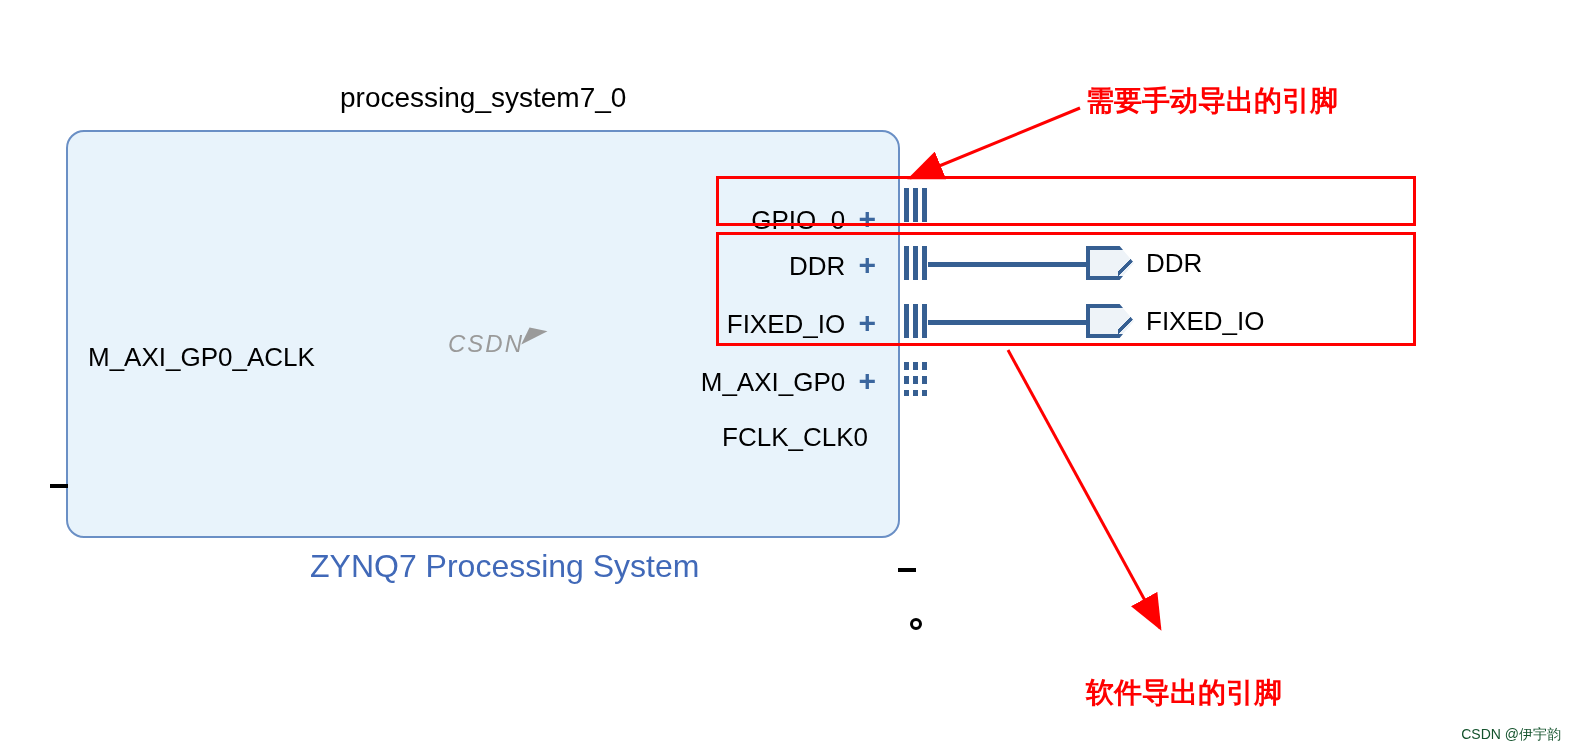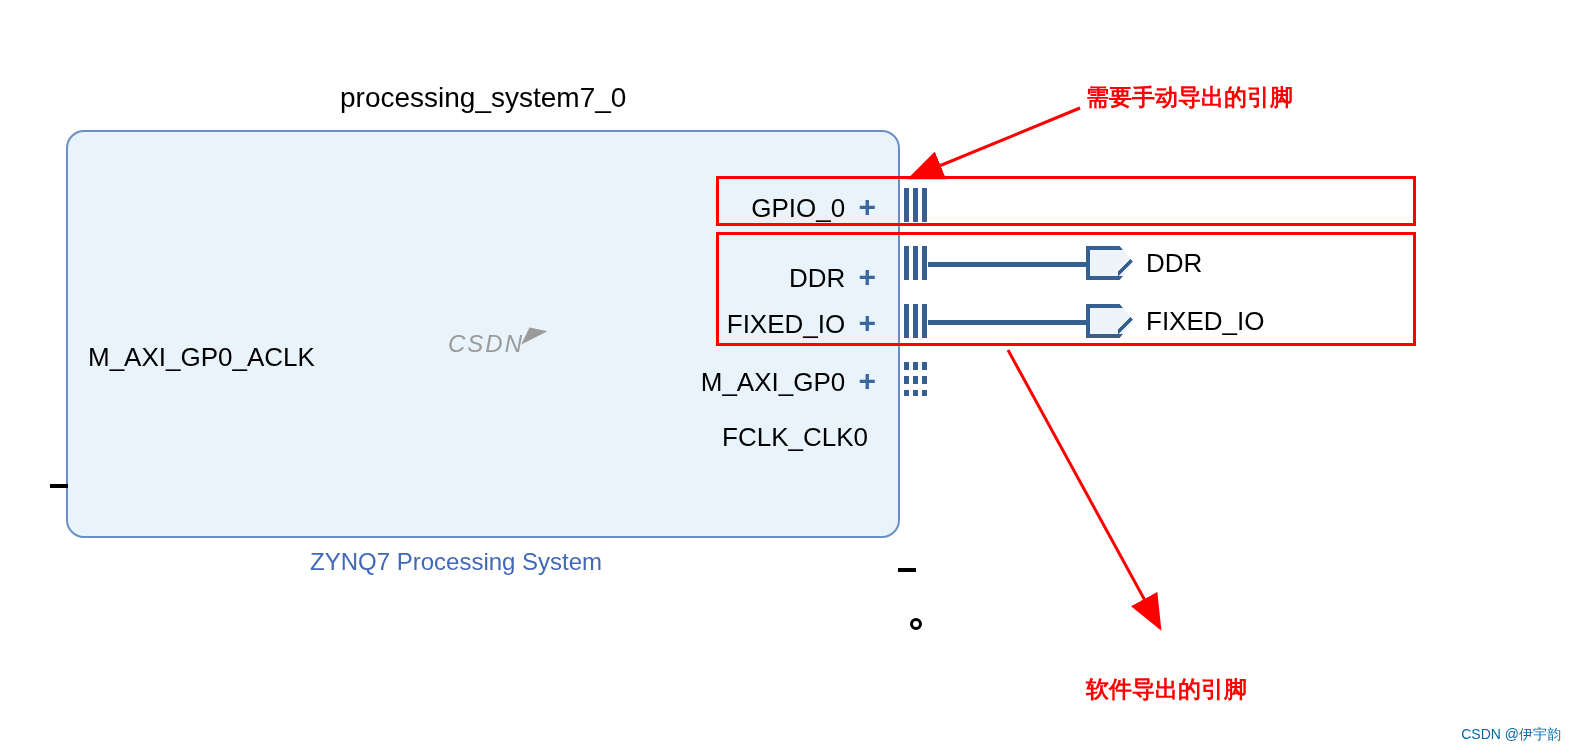--- a/index.html
+++ b/index.html
@@ -1,20 +1,20 @@
 <!DOCTYPE html>
 <html><head>
   <meta charset="utf-8">
   <style>
     * { box-sizing: border-box; margin: 0; padding: 0; }
     body { font-family: Arial, "Microsoft YaHei", sans-serif; background: #fff; width: 1579px; height: 754px; position: relative; }
     .canvas { position: relative; width: 100%; height: 100%; padding-left: 20px; }
     
     .block-title { position: absolute; font-size: 28px; color: #000; }
-    .block-subtitle { position: absolute; font-size: 24px; color: #4169b8; }
+    .block-subtitle { position: absolute; font-size: 32px; color: #4169b8; }
     
     .ip-block {
       position: absolute;
       background: #e8f3fb;
       border: 2px solid #6a8fc5;
       border-radius: 18px;
     }
     
     .port-left { position: absolute; left: 20px; font-size: 26px; color: #000; }
     .port-right { position: absolute; right: 22px; font-size: 26px; color: #000; text-align: right; }
@@ -43,23 +43,23 @@
       clip-path: polygon(0% 0%, 70% 0%, 100% 50%, 70% 100%, 0% 100%);
       border-right: none;
       position: relative;
     }
     .pentagon::after{
       content:""; position:absolute; right:-4px; top:-4px; width:20px; height:calc(100% + 8px);
       background: linear-gradient(135deg, transparent 48%, #365f92 48% 56%, transparent 56%);
     }
     
     .ann-red { position: absolute; border: 3px solid #ff0000; }
-    .label-red { position: absolute; color: #ff0000; font-weight: bold; font-size: 23px; }
+    .label-red { position: absolute; color: #ff0000; font-weight: bold; font-size: 28px; }
     
-    .watermark { position:absolute; right: 18px; bottom: 10px; font-size: 14px; color: #0369a1; }
+    .watermark { position:absolute; right: 18px; bottom: 10px; font-size: 14px; color: #14532d; }
     
     svg.overlay { position:absolute; left:0; top:0; width:100%; height:100%; pointer-events:none; }
   </style>
 </head>
 <body>
 
 <div class="canvas">
 
   <div class="block-title" style="left:340px; top:82px;">processing_system7_0</div>
 
@@ -67,25 +67,25 @@
 
     <div class="port-left" style="top:210px;">
       <span>M_AXI_GP0_ACLK</span>
     </div>
     <div class="stub-left" style="left:-18px; top:352px;"></div>
 
     <div class="zynq-logo" style="left:380px; top:198px;">
       <span>CSDN</span><span class="zynq-tri">◤</span>
     </div>
 
-    <div class="port-right" style="top:58px;">
+    <div class="port-right" style="top:70px;">
       <span>GPIO_0</span>
       <span class="plus-icon">+</span>
     </div>
-    <div class="port-right" style="top:128px;">
+    <div class="port-right" style="top:116px;">
       <span>DDR</span>
       <span class="plus-icon">+</span>
     </div>
     <div class="port-right" style="top:174px;">
       <span>FIXED_IO</span>
       <span class="plus-icon">+</span>
     </div>
     <div class="port-right" style="top:232px;">
       <span>M_AXI_GP0</span>
       <span class="plus-icon">+</span>

